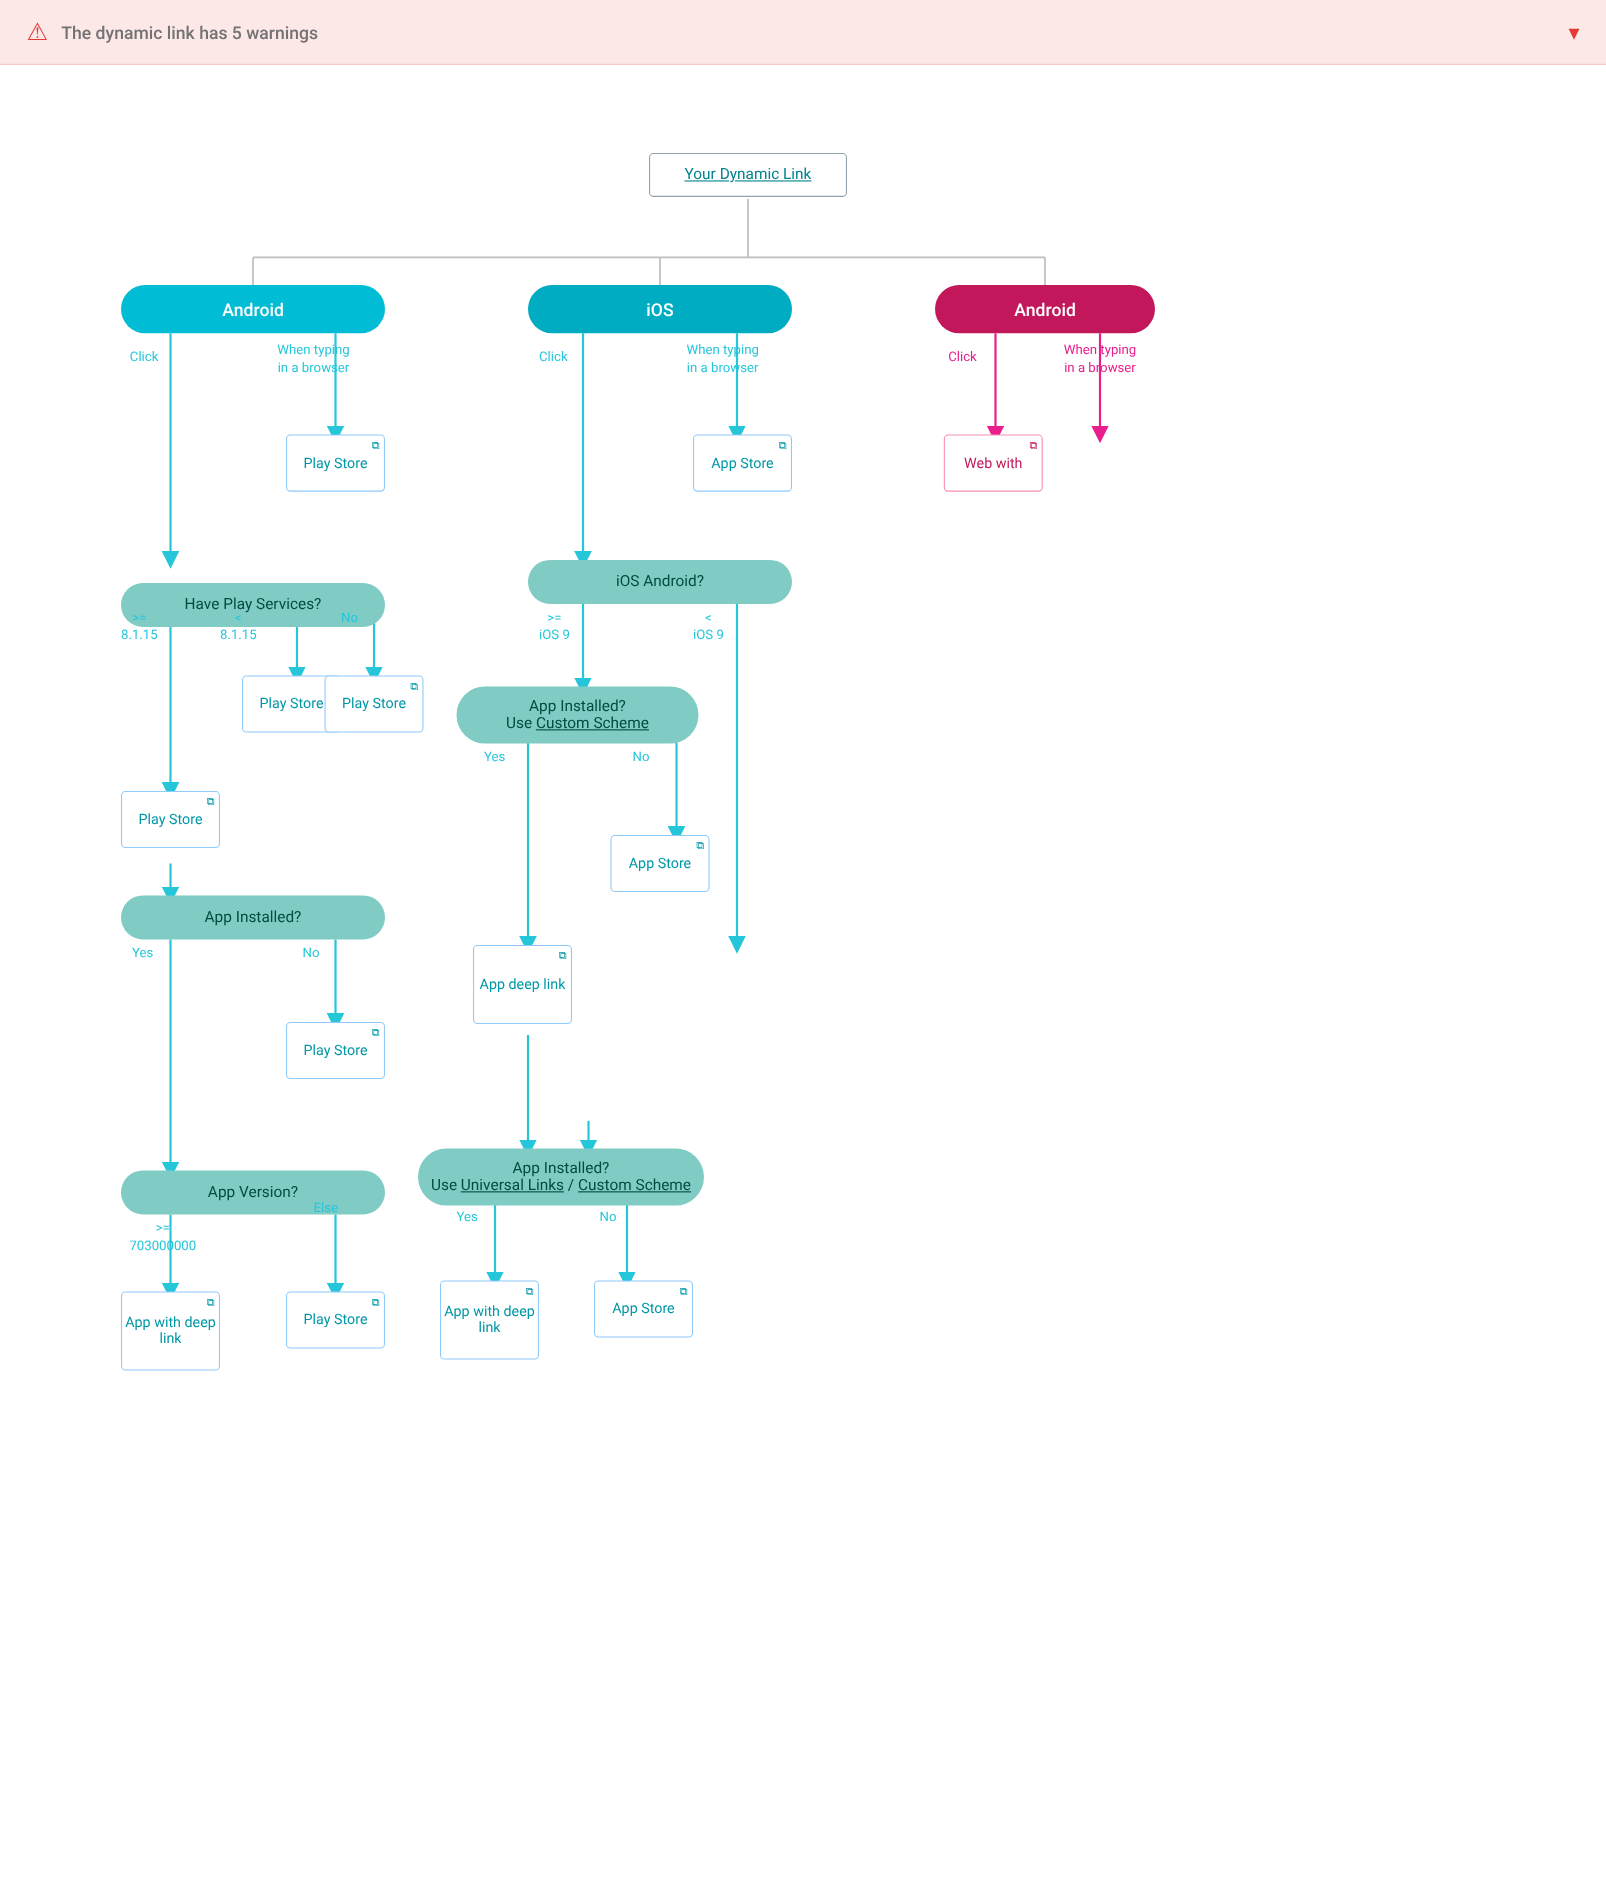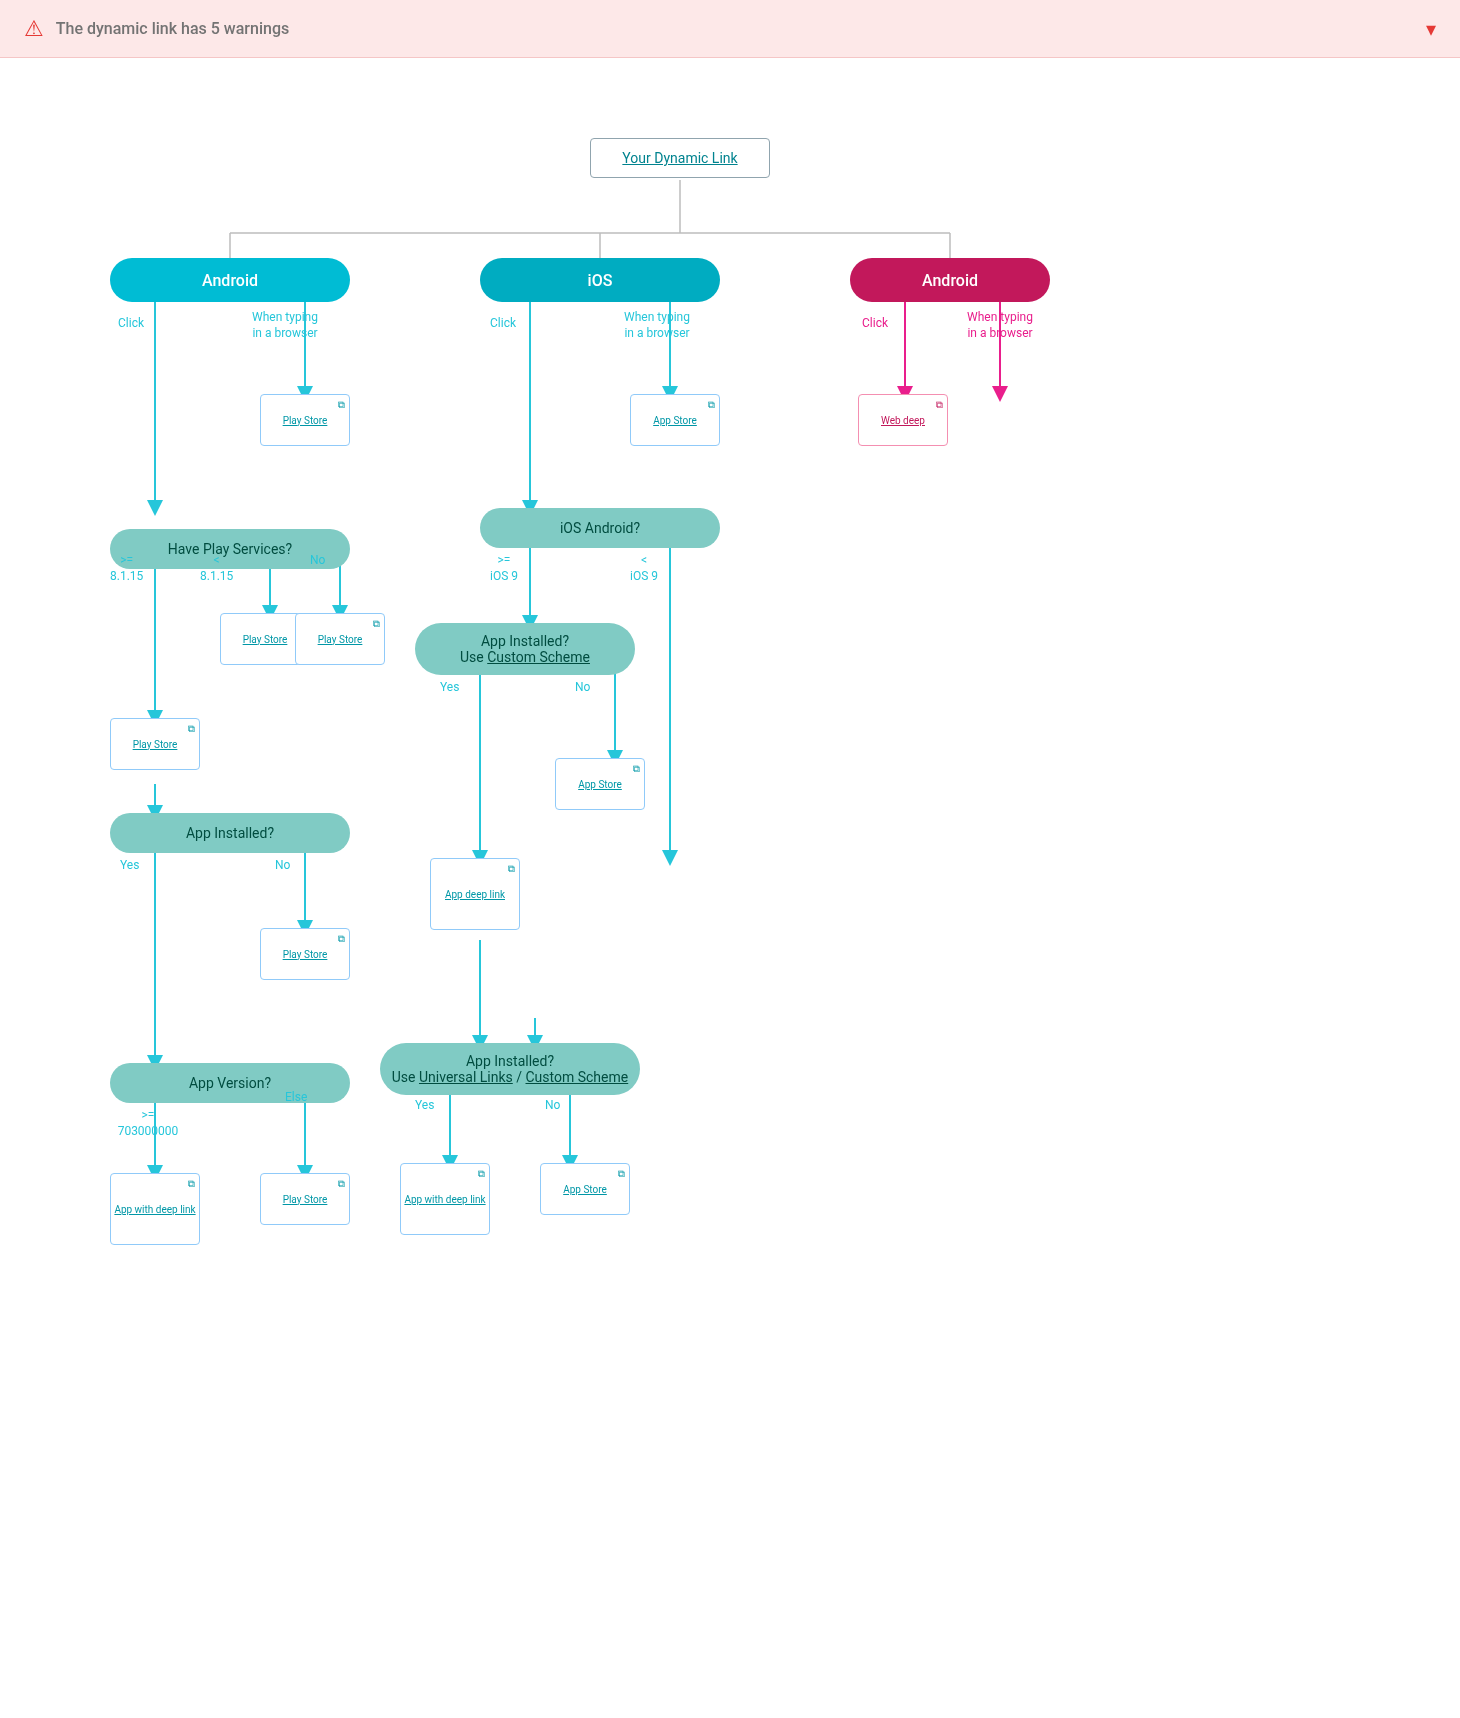--- a/index.html
+++ b/index.html
@@ -119,22 +119,21 @@
 
     
     .node-result {
       border: 1.5px solid #90caf9;
       border-radius: 4px;
       background: #fff;
       flex-direction: column;
     }
     .node-result a {
       color: #0097a7;
-      text-decoration: underline;
-      font-size: 10px;
+      font-size: 13px;
     }
     .node-result .ext-icon {
       position: absolute;
       top: 4px;
       right: 4px;
       font-size: 10px;
       color: #0097a7;
     }
 
     
@@ -353,16 +352,16 @@
   <div class="node node-result" style="width:90px;height:52px;left:540px;top:1105px;">
     <span class="ext-icon">⧉</span>
     <a>App Store</a>
   </div>
 
   <div class="lbl pink" style="left:862px;top:258px;">Click</div>
   <div class="lbl pink" style="left:950px;top:252px;width:100px;">When typing<br>in a browser</div>
 
   <div class="node node-result" style="width:90px;height:52px;left:858px;top:336px;border-color:#f48fb1;">
     <span class="ext-icon" style="color:#c2185b;">⧉</span>
-    <a style="color:#c2185b;">Web deep</a>
+    <a style="color:#c2185b;">Web with</a>
   </div>
 
 </div>
 
 </body></html>

